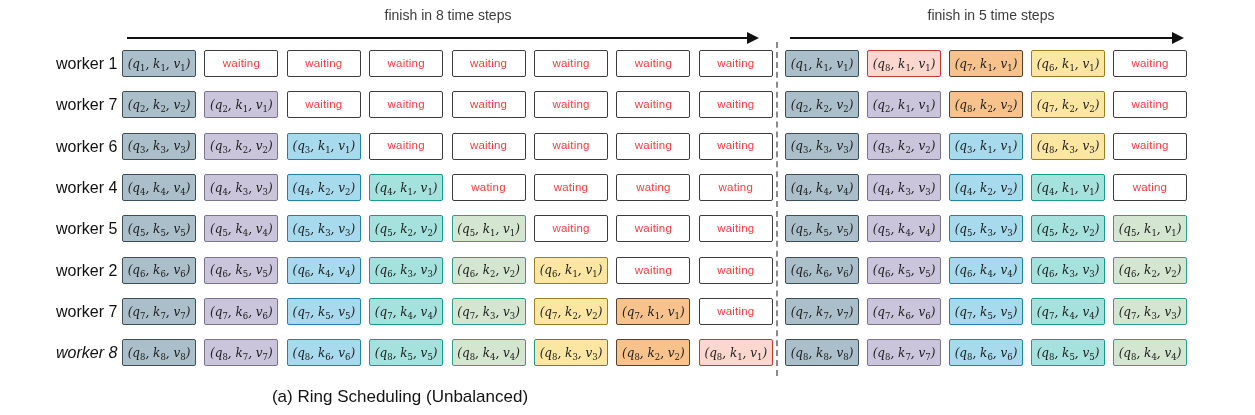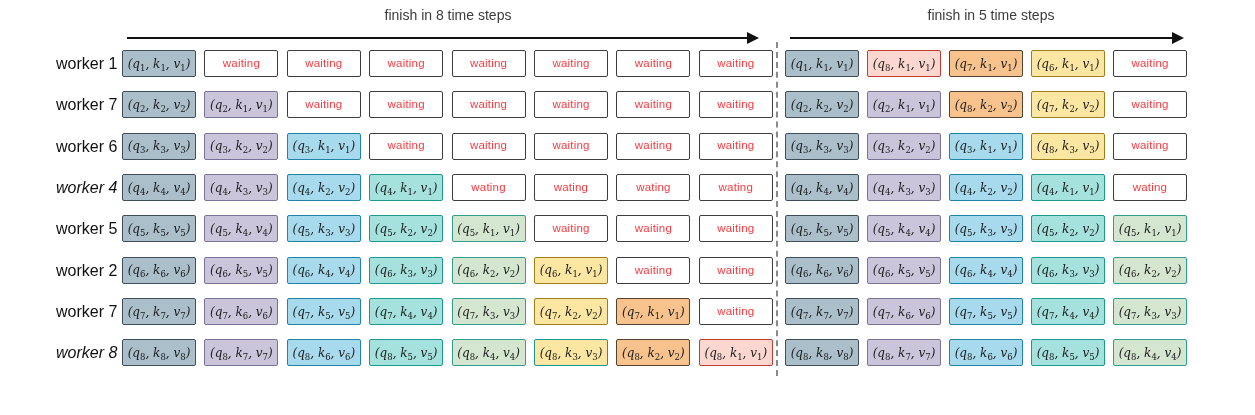--- a/index.html
+++ b/index.html
@@ -48,21 +48,21 @@
 
   <div class="arrow-label" style="left:991px">finish in 5 time steps</div>
   <div class="arrow-line" style="left:790px;width:382px">
     <div class="arrow-head"></div>
   </div>
 
   <div id="worker-labels">
       <div class="worker-label" style="top: 50px;">worker 1</div>
       <div class="worker-label" style="top: 91.35px;">worker 7</div>
       <div class="worker-label" style="top: 132.7px;">worker 6</div>
-      <div class="worker-label" style="top: 174.05px; font-style: italic;">worker 4</div>
+      <div class="worker-label" style="top: 174.05px;">worker 4</div>
       <div class="worker-label" style="top: 215.4px;">worker 5</div>
       <div class="worker-label" style="top: 256.75px;">worker 2</div>
       <div class="worker-label" style="top: 298.1px;">worker 7</div>
       <div class="worker-label" style="top: 339.45px; font-style: italic;">worker 8</div>
     </div>
   <div id="left-grid">
       <div class="cell" style="left: 122px; top: 50px; width: 74px; height: 27px; background: rgb(170, 191, 202); border-color: rgb(62, 78, 88);">
         <span class="tuple">(q<sub>1</sub>, k<sub>1</sub>, v<sub>1</sub>)</span>
       </div>
       <div class="cell" style="left: 204.4px; top: 50px; width: 74px; height: 27px; background: rgb(255, 255, 255); border-color: rgb(61, 61, 61);">
@@ -372,13 +372,14 @@
         <span class="tuple">(q<sub>8</sub>, k<sub>6</sub>, v<sub>6</sub>)</span>
       </div>
       <div class="cell" style="left: 1031px; top: 339.45px; width: 74px; height: 27px; background: rgb(166, 226, 221); border-color: rgb(25, 154, 144);">
         <span class="tuple">(q<sub>8</sub>, k<sub>5</sub>, v<sub>5</sub>)</span>
       </div>
       <div class="cell" style="left: 1113px; top: 339.45px; width: 74px; height: 27px; background: rgb(212, 229, 208); border-color: rgb(47, 158, 143);">
         <span class="tuple">(q<sub>8</sub>, k<sub>4</sub>, v<sub>4</sub>)</span>
       </div>
     </div>
 
+  <div class="caption" style="left:400px">(a) Ring Scheduling (Unbalanced)</div>
 </div>
 
 </body></html>

